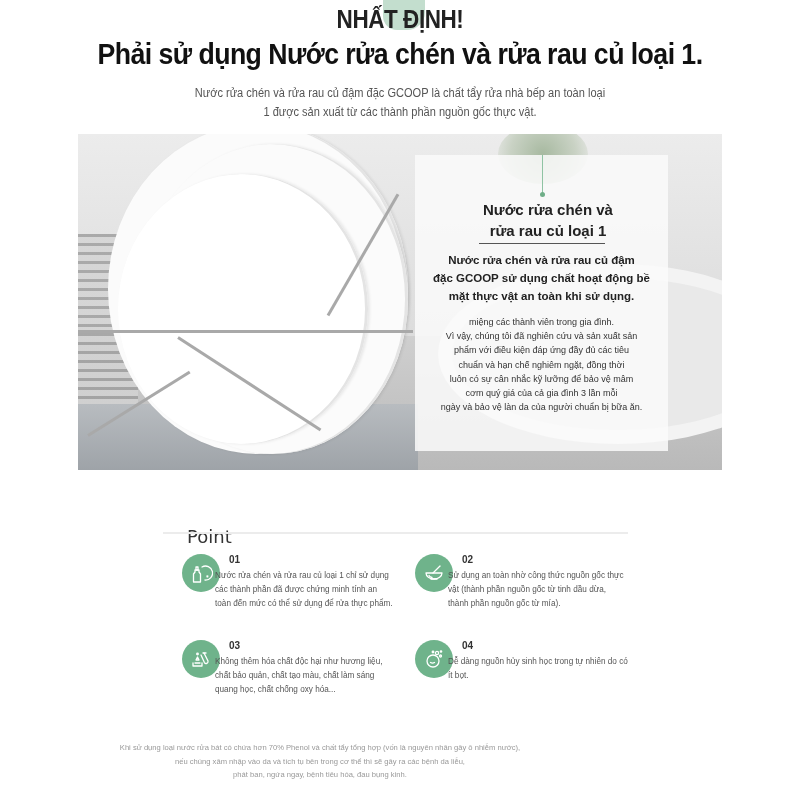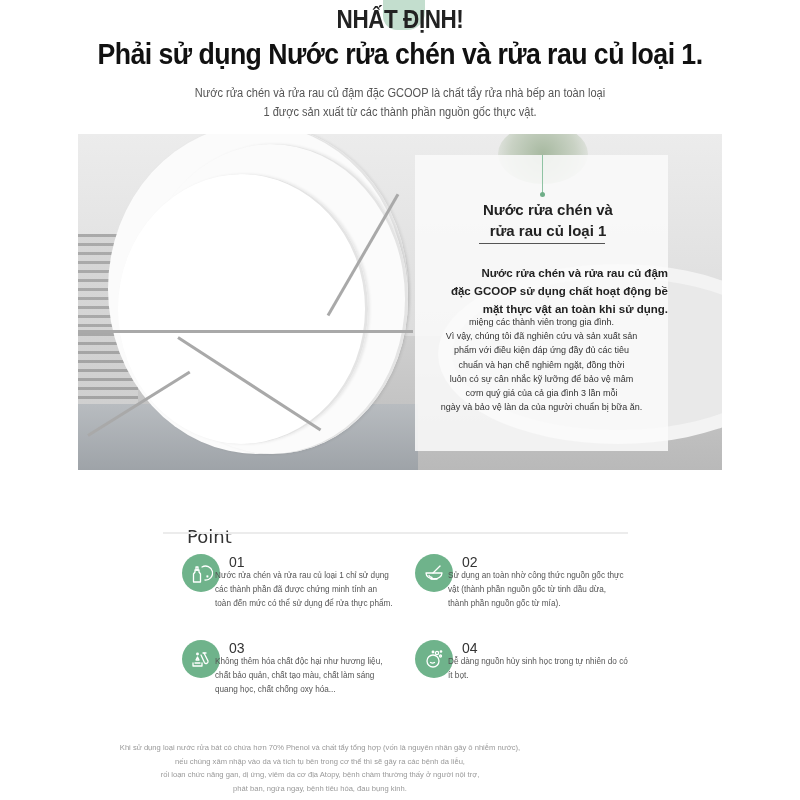--- a/index.html
+++ b/index.html
@@ -79,21 +79,21 @@
       position: absolute; left: 125px; top: 37px; width: 5px; height: 5px; border-radius: 50%; background: #6fae88;
     }
     .overlay-title {
       position: absolute; left: 0; top: 44px; width: 253px; text-align: center;
       font-size: 15px; font-weight: bold; line-height: 21px; color: #222; padding-left: 13px;
     }
     .overlay-rule {
       position: absolute; left: 64px; top: 88px; width: 126px; height: 1px; background: #555;
     }
     .overlay-sub {
-      position: absolute; left: 0; top: 109px; width: 253px; text-align: right;
+      position: absolute; left: 0; top: 96px; width: 253px; text-align: center;
       font-size: 11.5px; font-weight: bold; line-height: 18px; color: #222;
     }
     .overlay-body {
       position: absolute; left: 0; top: 160px; width: 253px; text-align: center;
       font-size: 9px; line-height: 14.2px; color: #333;
     }
 
     
     .point-heading {
       position: absolute; left: 187px; top: 526px; font-size: 18px; font-weight: normal; color: #333;
@@ -103,21 +103,21 @@
       position: absolute; left: 163px; top: 532px; width: 465px; height: 2px; background: #ececec;
     }
     .point {
       position: absolute; width: 225px;
     }
     .point .icon-circle {
       position: absolute; left: 0; top: 0; width: 38px; height: 38px; border-radius: 50%;
       background: #6fb38b; display: flex; align-items: center; justify-content: center;
     }
     .point .num {
-      position: absolute; left: 47px; top: 0; font-size: 14px; font-weight: normal; color: #333;
+      position: absolute; left: 47px; top: 0; font-size: 10px; font-weight: bold; color: #333;
     }
     .point .text {
       position: absolute; left: 33px; top: 15px; width: 180px;
       font-size: 8.2px; line-height: 14px; color: #555;
     }
     .point.p1 { left: 182px; top: 554px; }
     .point.p2 { left: 415px; top: 554px; }
     .point.p3 { left: 182px; top: 640px; }
     .point.p4 { left: 415px; top: 640px; }
 
@@ -233,15 +233,14 @@
       <circle cx="19" cy="4.5" r="0.7"></circle>
     </svg>
   </div>
   <div class="num">04</div>
   <div class="text">Dễ dàng nguồn hủy sinh học trong tự nhiên do có ít bọt.</div>
 </div>
 
 <div class="footnote">
   <div>Khi sử dụng loại nước rửa bát có chứa hơn 70% Phenol và chất tẩy tổng hợp (vốn là nguyên nhân gây ô nhiễm nước),</div>
   <div>nếu chúng xâm nhập vào da và tích tụ bên trong cơ thể thì sẽ gây ra các bệnh da liễu,</div>
-  <div>rối loạn chức năng gan, dị ứng, viêm da cơ địa Atopy, bệnh chàm thường thấy ở người nội trợ,</div>
   <div>phát ban, ngứa ngay, bệnh tiêu hóa, đau bụng kinh.</div>
 </div>
 
 </body></html>

